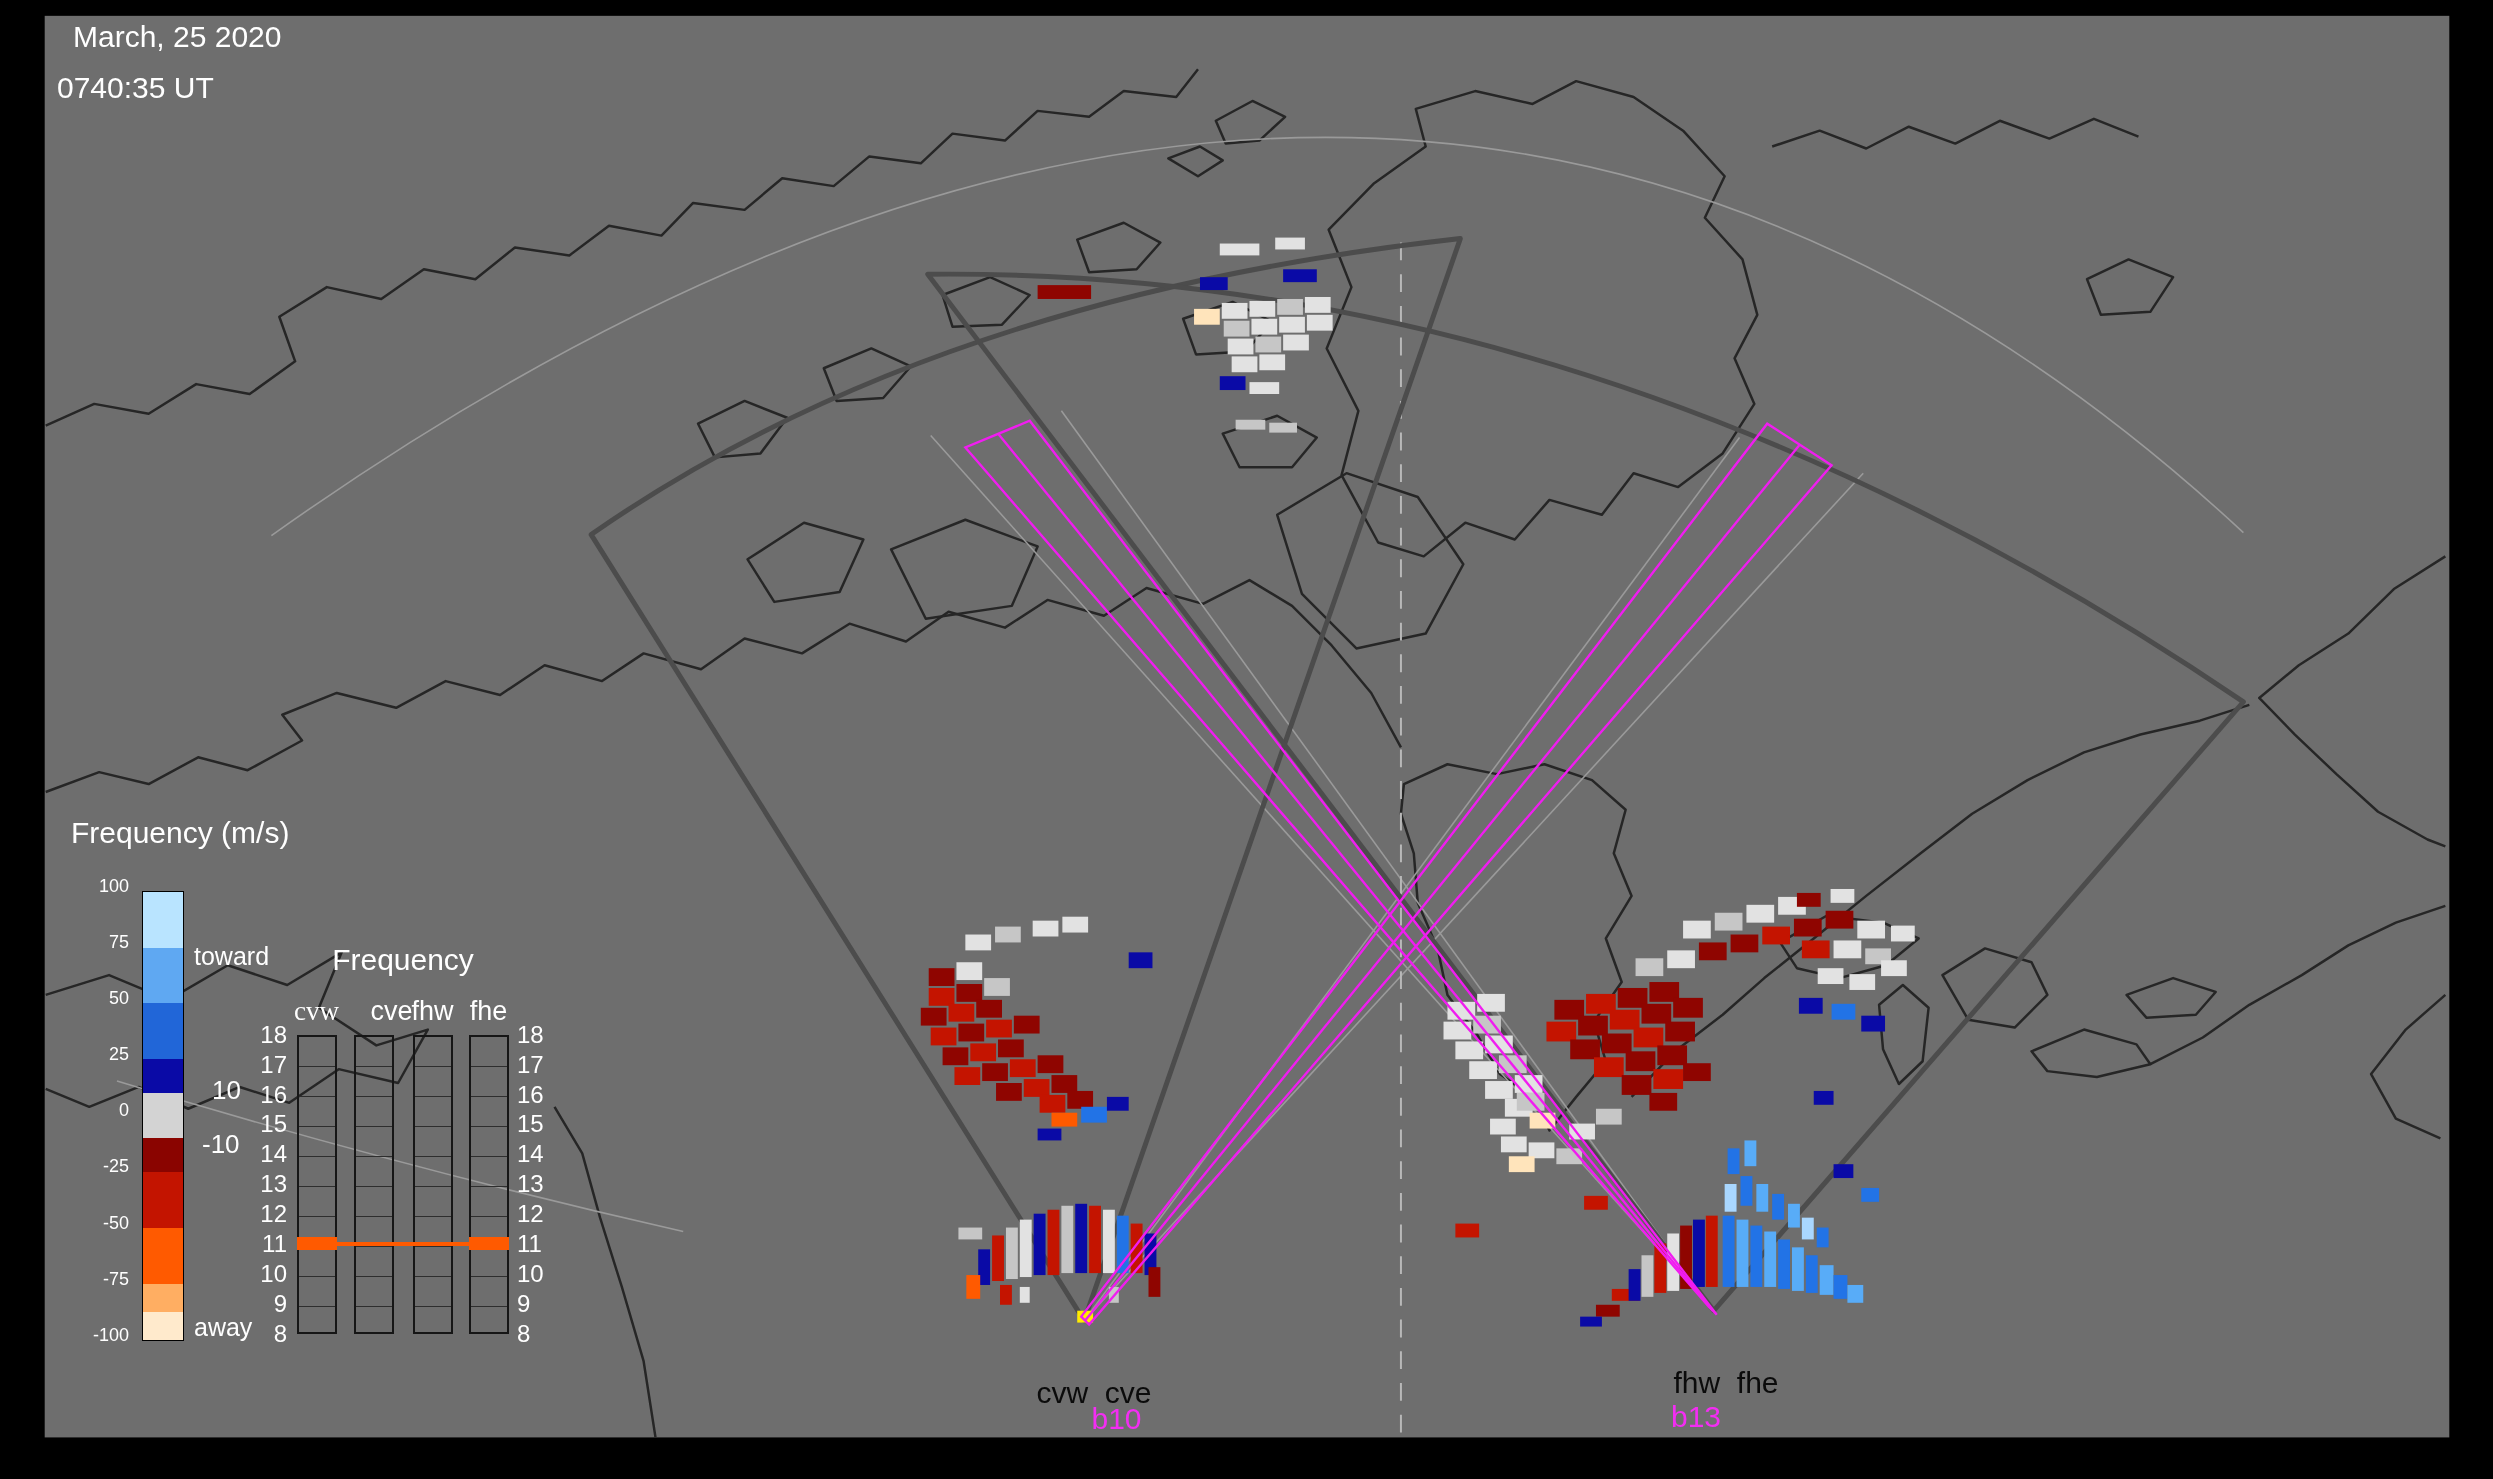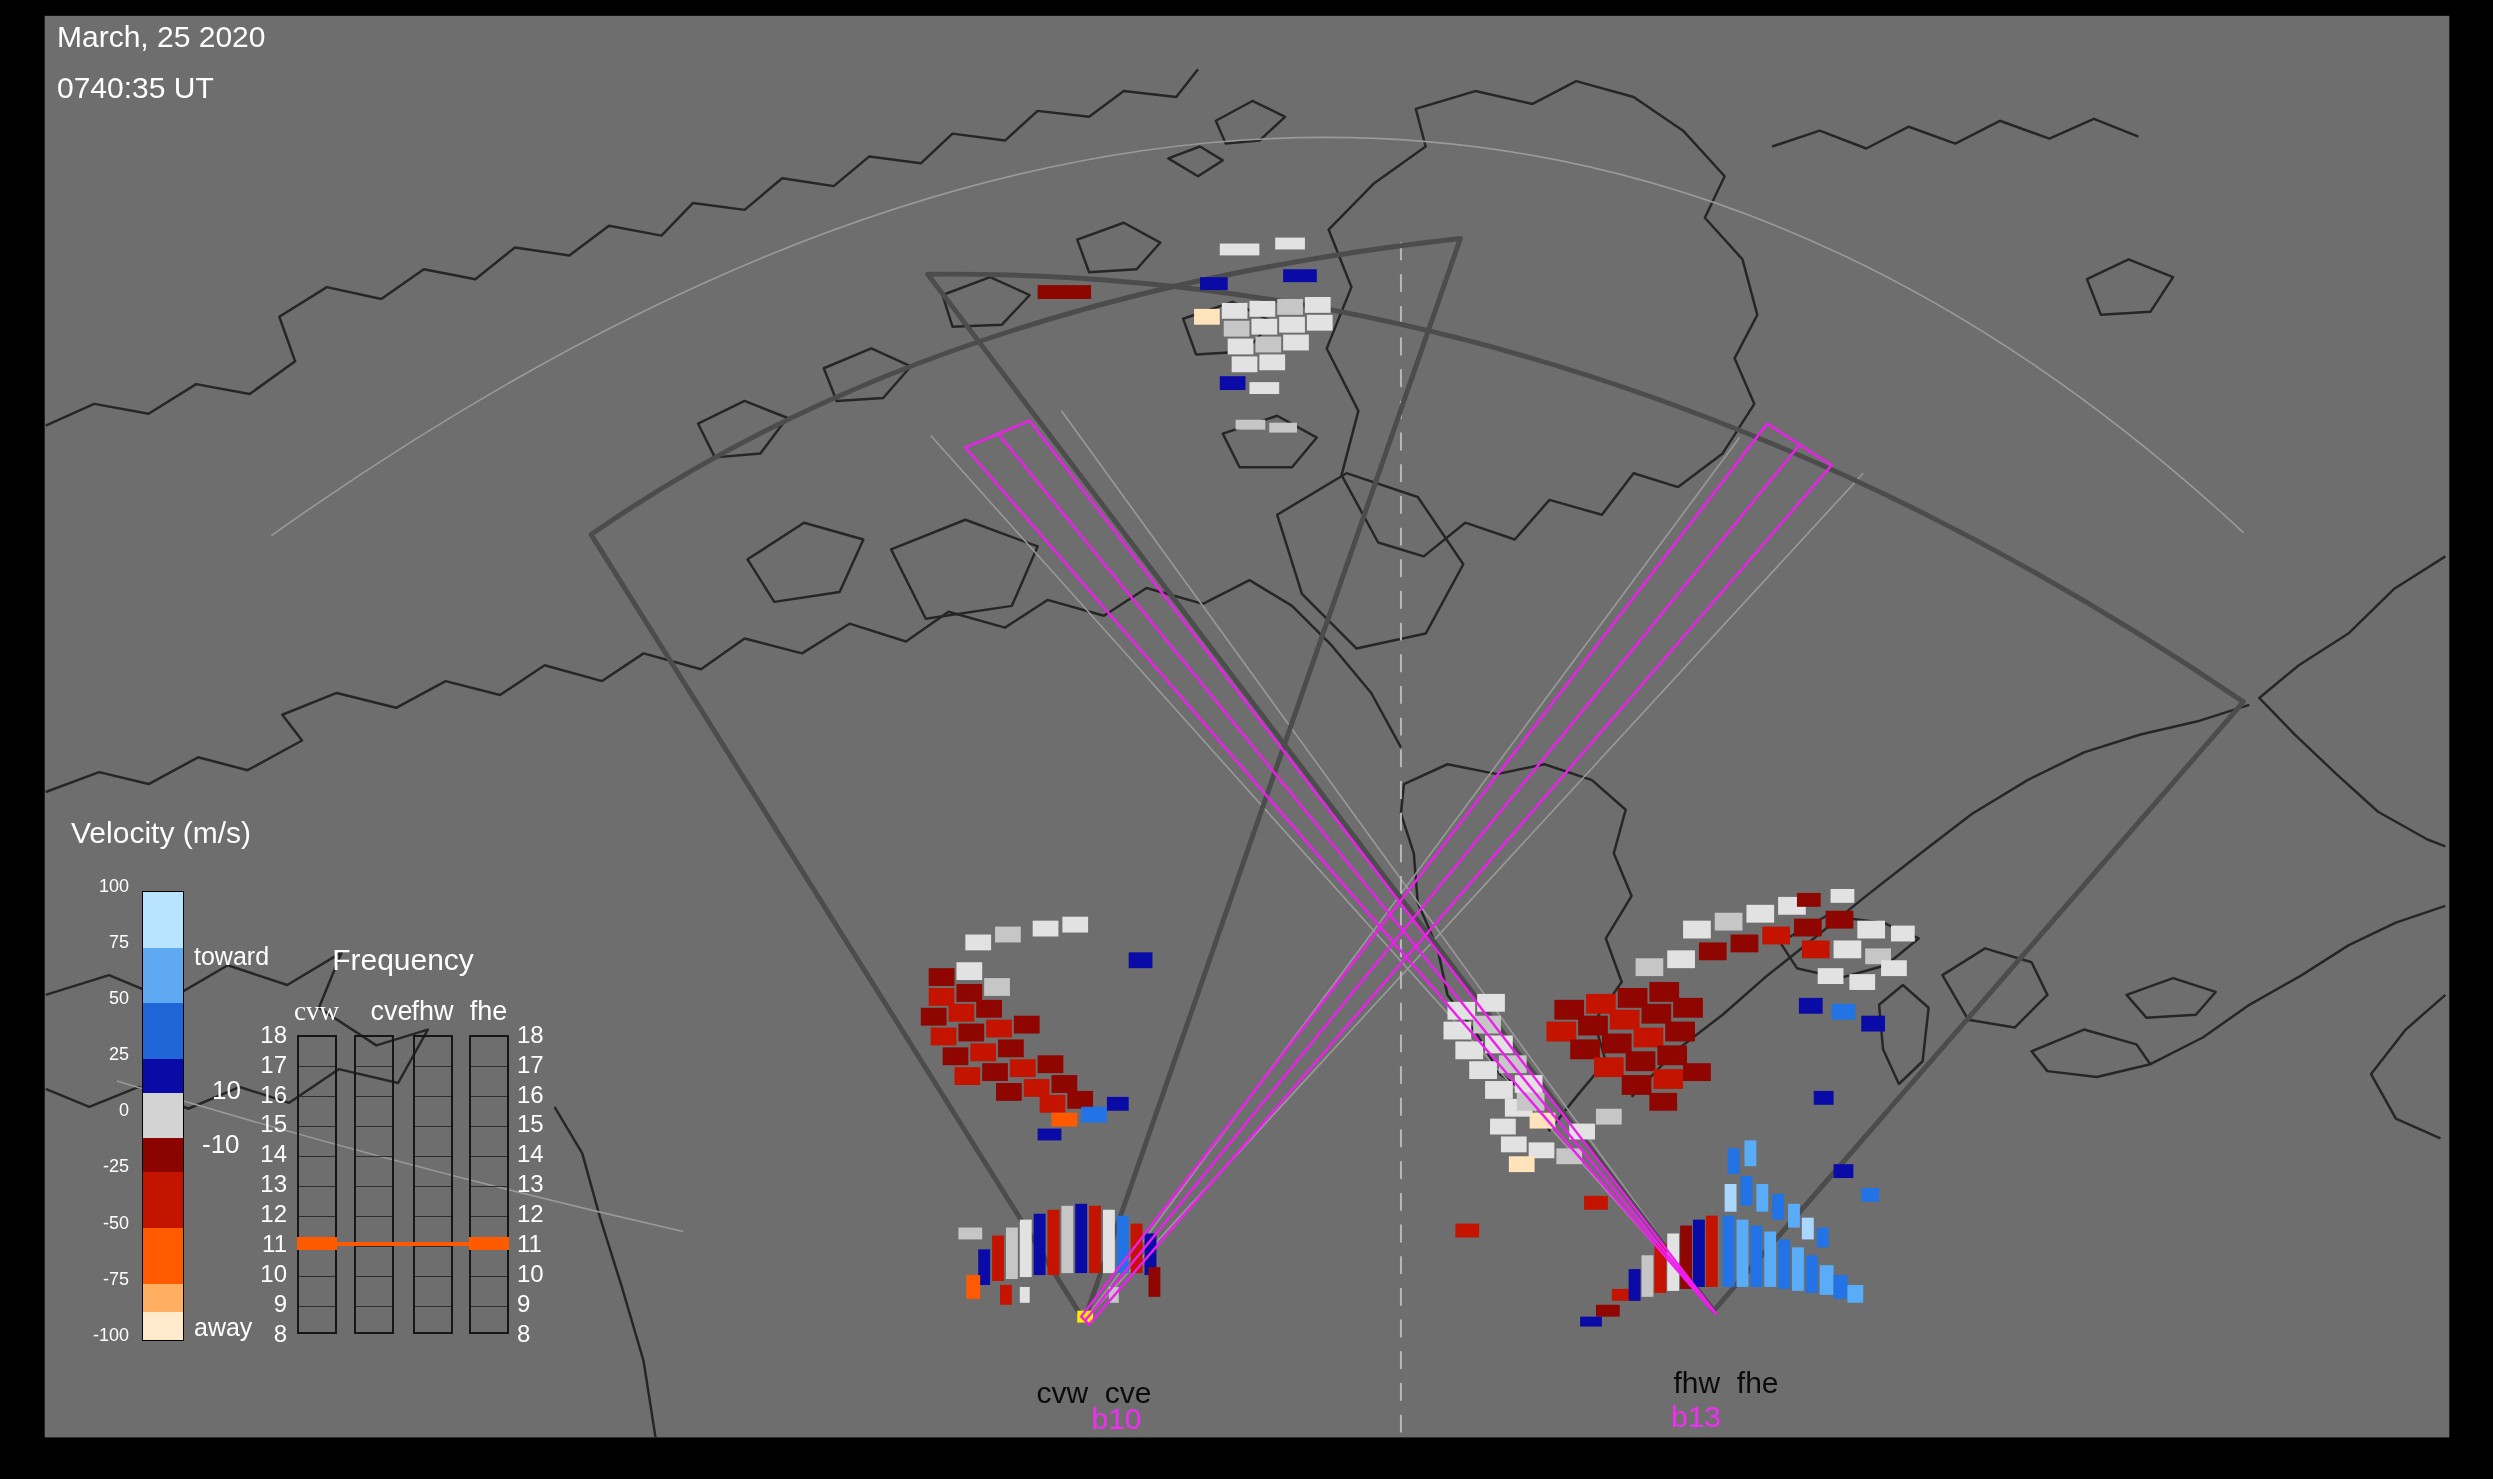--- a/index.html
+++ b/index.html
@@ -272,24 +272,24 @@
         <path d="M1726,1320 L975,452 L1040,425 L1734,1328 Z"></path>
         <path d="M1730,1324 L1008,438"></path>
       </g>
       <g class="beam">
         <path d="M1092,1330 L1785,428 L1850,470 L1100,1338 Z"></path>
         <path d="M1096,1334 L1818,449"></path>
       </g>
     </g>
   </svg>
 
-  <div class="txt date-line" style="left:57px;top:20px;">March, 25 2020</div>
+  <div class="txt date-line" style="left:73px;top:20px;">March, 25 2020</div>
   <div class="txt date-line" style="left:57px;top:71px;">0740:35 UT</div>
 
-  <div class="txt vel-title" style="left:71px;top:816px;">Velocity (m/s)</div>
+  <div class="txt vel-title" style="left:71px;top:816px;">Frequency (m/s)</div>
   <div id="colorbar">
       <div style="height: 56px; background: rgb(185, 228, 255);"></div>
       <div style="height: 55px; background: rgb(95, 168, 242);"></div>
       <div style="height: 56px; background: rgb(33, 102, 216);"></div>
       <div style="height: 34px; background: rgb(10, 10, 166);"></div>
       <div style="height: 45px; background: rgb(211, 211, 211);"></div>
       <div style="height: 34px; background: rgb(138, 4, 0);"></div>
       <div style="height: 56px; background: rgb(195, 20, 0);"></div>
       <div style="height: 56px; background: rgb(255, 90, 0);"></div>
       <div style="height: 28px; background: rgb(255, 174, 98);"></div>

